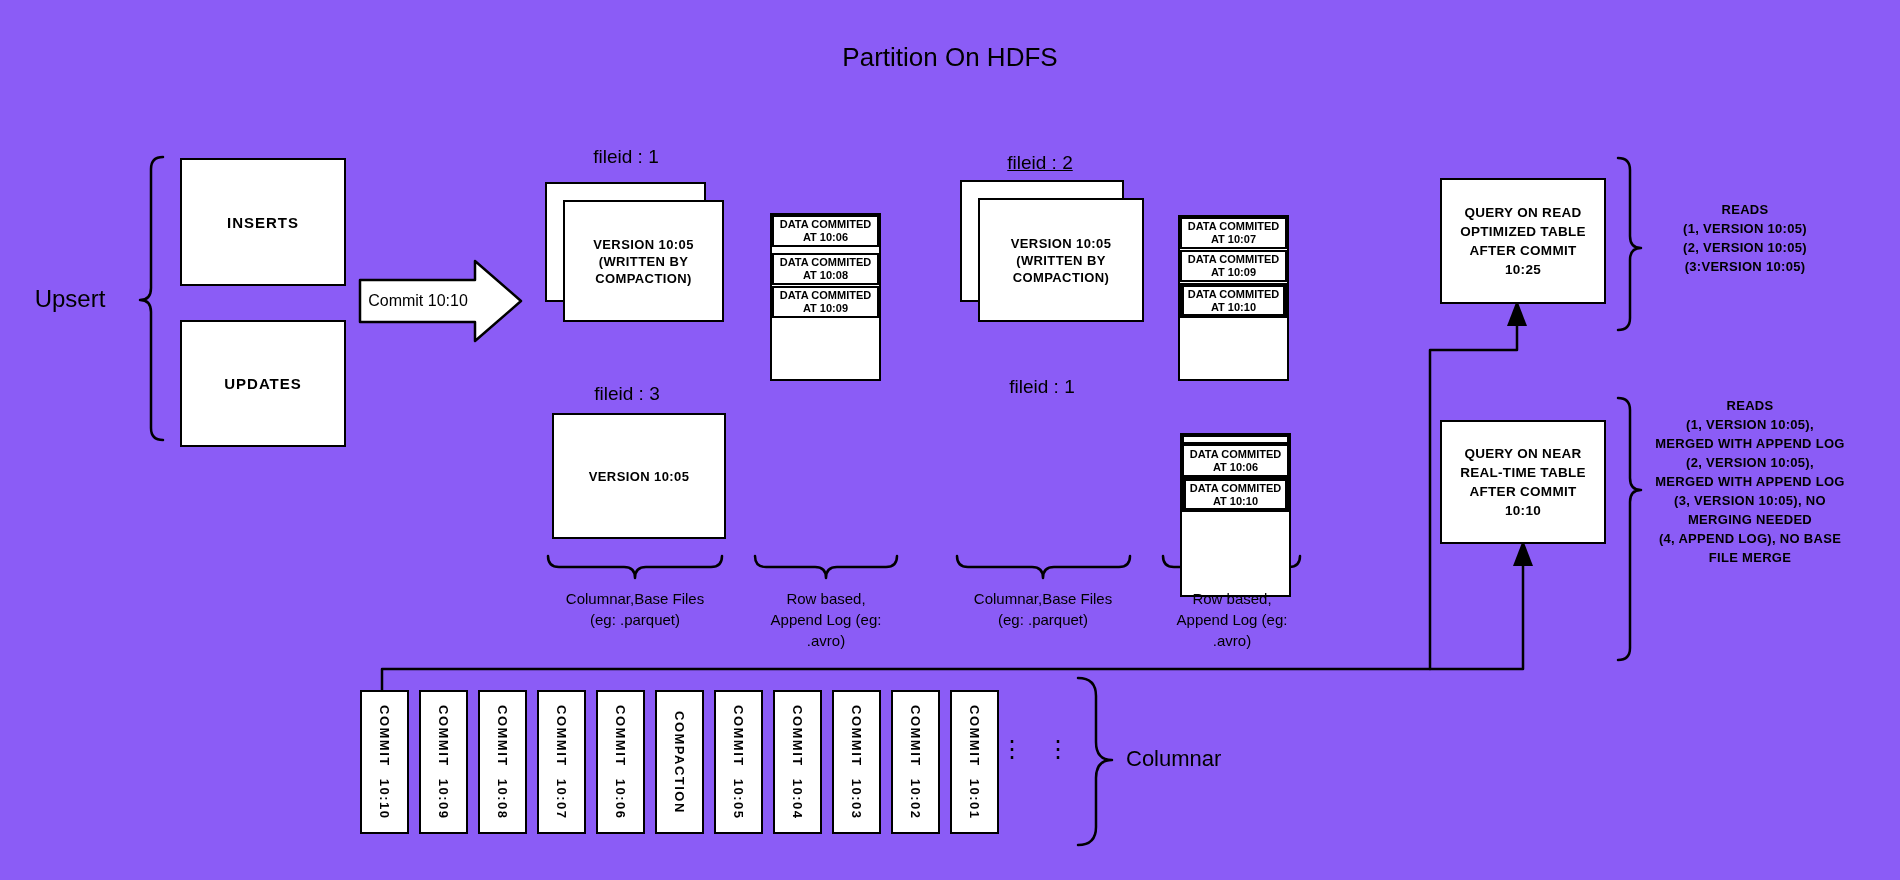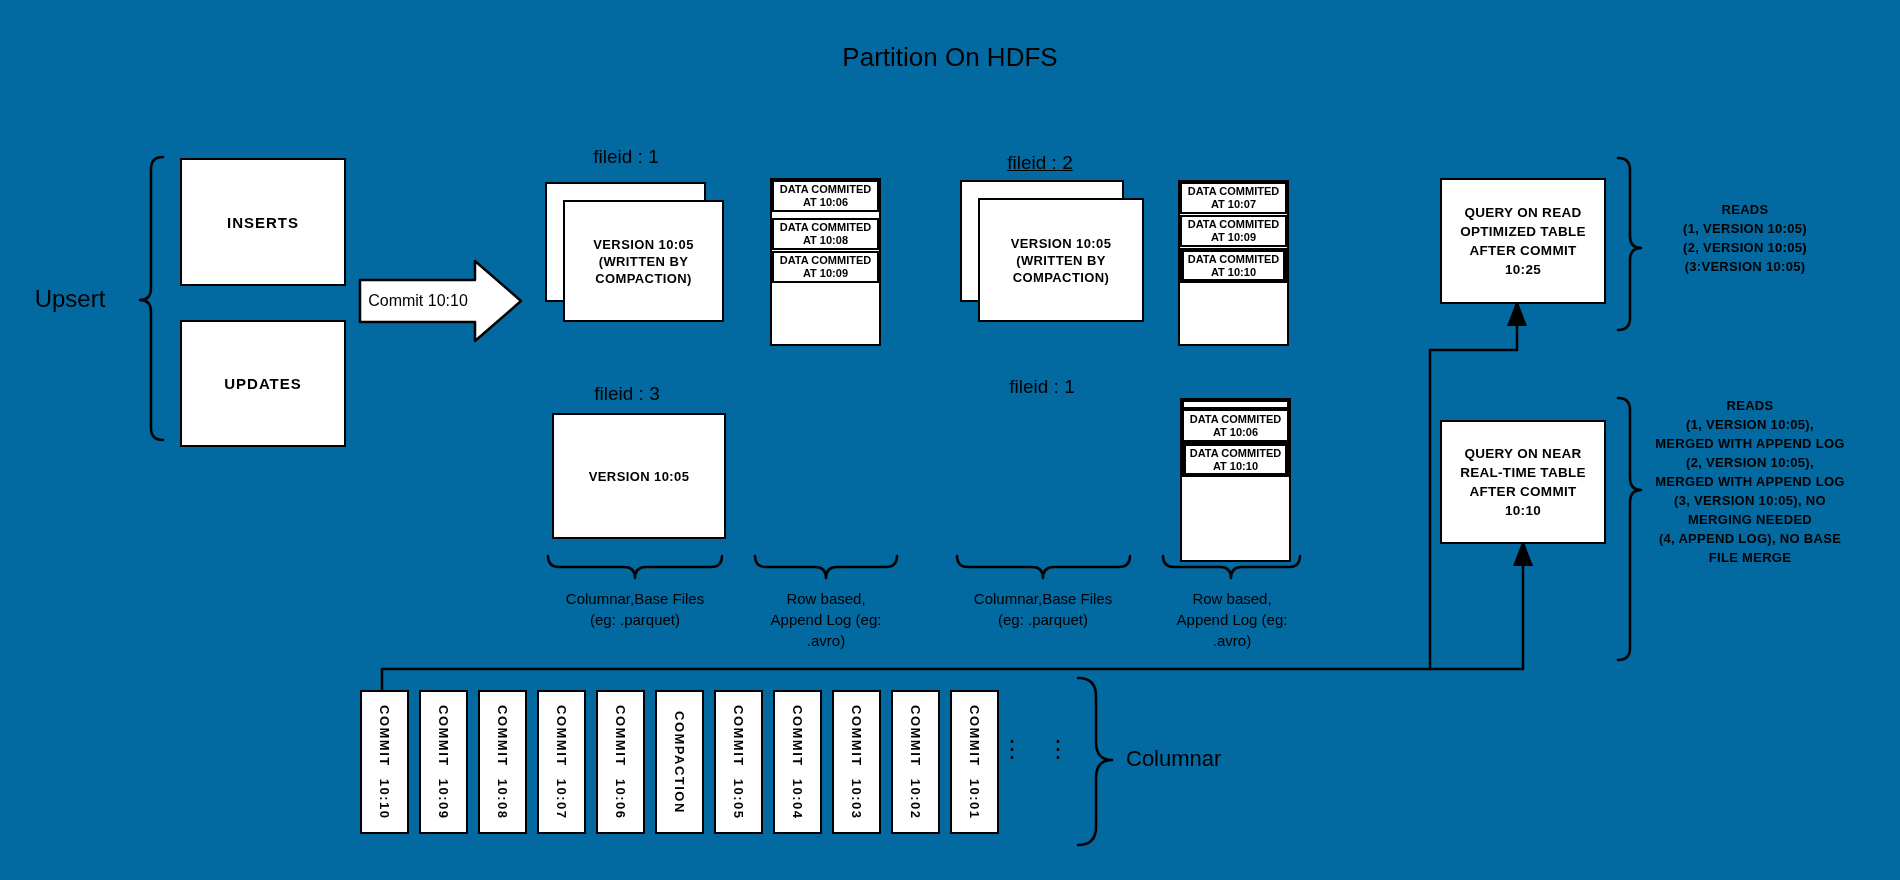--- a/index.html
+++ b/index.html
@@ -1,33 +1,33 @@
 <!DOCTYPE html>
 <html><head>
 <meta charset="utf-8">
 <style>
   html,body{margin:0;padding:0;background:#fff;}
   #canvas{
-    position:relative;width:1900px;height:880px;background:#0369a1;
+    position:relative;width:1900px;height:880px;background:#8b5cf6;
     font-family:"Liberation Sans","DejaVu Sans",sans-serif;color:#000;overflow:hidden;
   }
   #decor{position:absolute;left:0;top:0;width:1900px;height:880px;}
   .abs{position:absolute;}
   .box{
     position:absolute;border:2.5px solid #000;background:#fff;
     display:flex;align-items:center;justify-content:center;text-align:center;
   }
   .ml{white-space:pre-line;}
   .handwrite{font-family:"Liberation Sans","DejaVu Sans",sans-serif;}
   .title{font-size:26px;text-align:center;}
   .sideLabel{font-size:24px;text-align:center;}
   .fileidLabel{position:absolute;font-size:19px;text-align:center;width:160px;}
   .bigBox{font-size:15px;font-weight:bold;letter-spacing:1px;}
   .verText{font-size:13px;font-weight:bold;line-height:17px;letter-spacing:.4px;}
-  .logOuter{position:absolute;border:2.5px solid #000;background:#fff;}
+  .logOuter{position:absolute;border:2.5px solid #000;background:#fff;margin-top:35px;}
   .logSeg{
     position:absolute;left:0;width:100%;box-sizing:border-box;border:2.5px solid #000;background:#fff;
     display:flex;align-items:center;justify-content:center;text-align:center;
     font-size:11px;font-weight:bold;line-height:13px;
   }
   .logSeg.thick{border-width:4px;}
   .legendLabel{position:absolute;width:190px;text-align:center;font-size:15px;line-height:21px;}
   .queryText{font-size:13.5px;font-weight:bold;line-height:19px;letter-spacing:.3px;}
   .readsText{position:absolute;text-align:center;font-size:13px;font-weight:bold;line-height:19px;letter-spacing:.3px;}
   .tcell{

